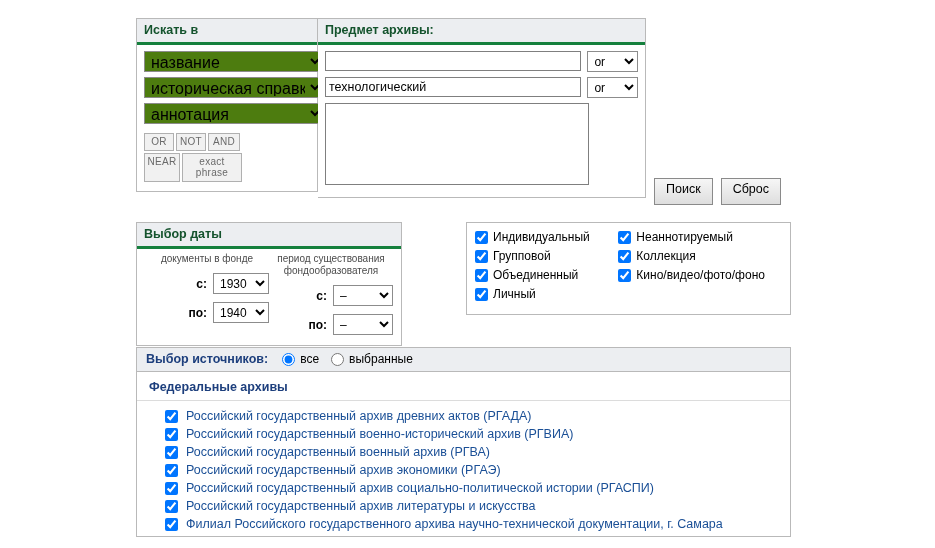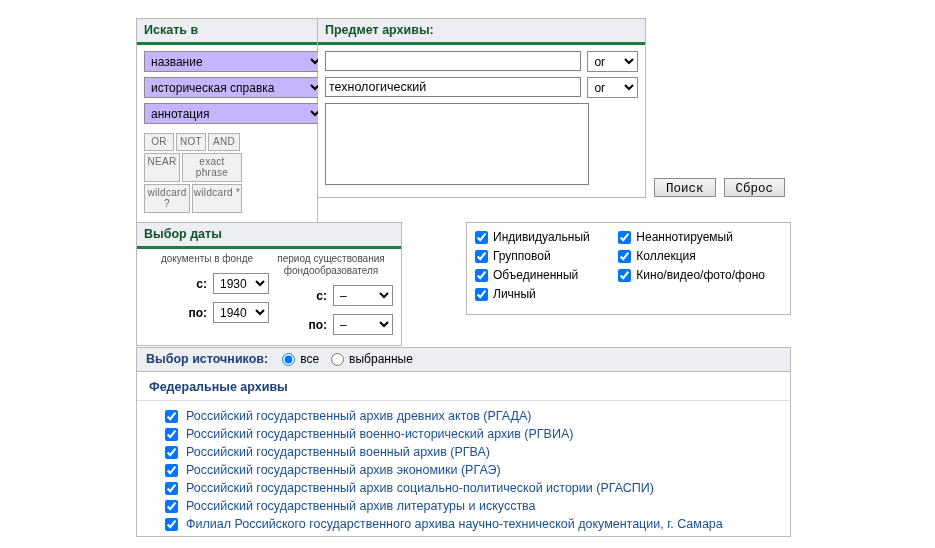--- a/index.html
+++ b/index.html
@@ -36,23 +36,23 @@
   .col-search-in { width: 182px; }
   .col-subject { width: 328px; border-left: none; }
   .col-keyboard { width: 142px; border-left: none; }
 
   .panel-body { padding: 6px 7px 7px 7px; }
 
   select.std {
     width: 180px;
     height: 21px;
     font-family: "Liberation Sans", sans-serif;
-    font-size: 12px;
+    font-size: 16px;
     border: 1px solid #8c8c8c;
-    background: #c4b5fd;
+    background: #4d7c0f;
     padding: 1px 2px;
     margin-bottom: 5px;
   }
   select.sm {
     width: 52px;
     height: 21px;
     font-family: "Liberation Sans", sans-serif;
     font-size: 12px;
     border: 1px solid #8c8c8c;
     background: #ffffff;
@@ -125,23 +125,23 @@
 
   
   .btn-row {
     position: absolute;
     left: 654px; top: 178px;
     display: flex; gap: 8px;
   }
   .btn {
     border: 1px solid #8a8a8a;
     background: linear-gradient(#f6f6f6,#dedede);
-    font-family: Liberation Mono, monospace;
-    font-size: 12.5px;
-    padding: 3px 11px 0 11px;
+    font-family: Liberation Sans, sans-serif;
+    font-size: 12.5px;
+    padding: 3px 11px 8px 11px;
     color: #000;
   }
 
   
   .date-panel { position: absolute; left: 136px; top: 222px; width: 266px; }
   .date-body { padding: 4px 8px 8px 8px; position: relative; height: 96px; }
   .subhdr {
     font-size: 10px;
     color: #4b4b4b;
     text-align: center;
@@ -215,24 +215,20 @@
         <div class="oper-grid">
           <div class="oper-row">
             <div class="oper-btn w-or">OR</div>
             <div class="oper-btn w-not">NOT</div>
             <div class="oper-btn w-and">AND</div>
           </div>
           <div class="oper-row">
             <div class="oper-btn w-near">NEAR</div>
             <div class="oper-btn w-exact">exact phrase</div>
           </div>
-          <div class="oper-row">
-            <div class="oper-btn w-wild">wildcard ?</div>
-            <div class="oper-btn w-wild2">wildcard *</div>
-          </div>
         </div>
       </div>
     </div>
 
     <div class="panel col-subject">
       <div class="panel-head">Предмет архивы:</div>
       <div class="panel-body">
         <div class="line">
           <input class="txt" type="text" value="" style="">
           <select class="sm">

